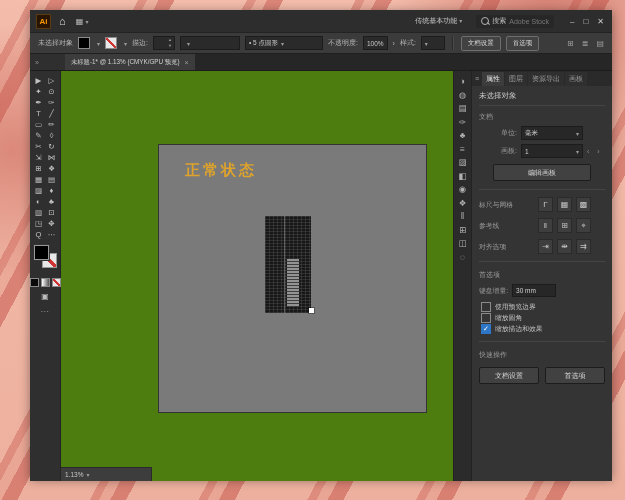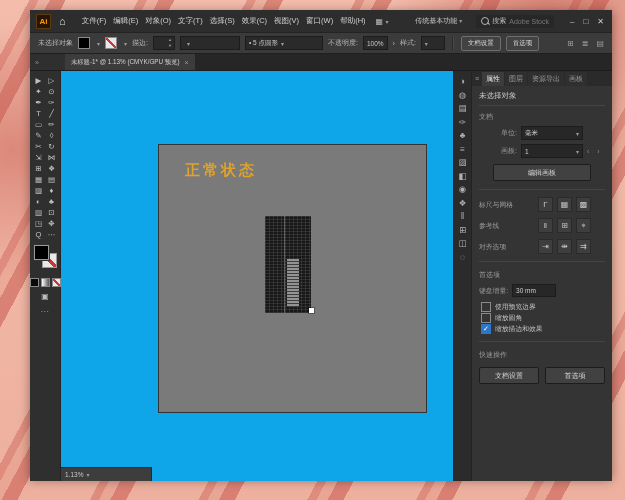--- a/index.html
+++ b/index.html
@@ -76,21 +76,21 @@
   .fsw.s{left:12px;top:9px;z-index:1;background:
     linear-gradient(45deg, transparent 42%, #cf3535 42%, #cf3535 58%, transparent 58%), #e8e8e8;}
   .minirow{display:flex;gap:2px;margin-top:2px;}
   .mini{width:7px;height:7px;border:1px solid #8a8a8a;}
   .mini.c{background:#0a0a0a;}
   .mini.g{background:linear-gradient(90deg,#fff,#555);}
   .mini.n{background:linear-gradient(45deg, transparent 42%, #cf3535 42%, #cf3535 58%, transparent 58%),#e8e8e8;}
   .modebtn{margin-top:5px;color:#bdbdbd;font-size:8px;}
   .tdots{margin-top:6px;color:#9a9a9a;font-size:8px;letter-spacing:1px;}
   
-  .canvas{flex:1;position:relative;background:#0ea5e9;overflow:hidden;padding-left:16px;}
+  .canvas{flex:1;position:relative;background:#4d7c0f;overflow:hidden;padding-left:16px;}
   .artboard{position:absolute;left:97px;top:73px;width:267px;height:267px;background:#7a7a7a;border:1px solid #343434;}
   .ablabel{position:absolute;left:26px;top:16px;font-size:15px;font-weight:bold;letter-spacing:3px;}
   .gridobj{position:absolute;left:106px;top:71px;width:46px;height:97px;background:
     repeating-linear-gradient(90deg, rgba(125,125,125,.22) 0 1px, transparent 1px 4px),
     repeating-linear-gradient(0deg, rgba(125,125,125,.22) 0 1px, transparent 1px 3px),
     #181818;}
   .gridobj::before{content:"";position:absolute;left:19px;top:0;width:1px;height:100%;background:rgba(170,170,170,.45);}
   .strip{position:absolute;left:22px;top:43px;width:12px;height:48px;background:
     repeating-linear-gradient(0deg, rgba(40,40,40,.8) 0 1px, transparent 1px 3px), #939393;}
   .handle{position:absolute;left:44px;top:92px;width:5px;height:5px;background:#fff;box-shadow:0 0 0 1px rgba(0,0,0,.3);}
@@ -136,32 +136,20 @@
     color:#d8d8d8;font-size:7px;display:flex;align-items:center;justify-content:center;}
 </style>
 </head>
 <body>
 
 <div class="win">
 
   <div class="titlebar">
     <span class="ailogo">Ai</span>
     <span class="home">⌂</span>
-    <nav class="menus">
-
-    <span class="menu">文件(F)</span>
-        <span class="menu">编辑(E)</span>
-        <span class="menu">对象(O)</span>
-        <span class="menu">文字(T)</span>
-        <span class="menu">选择(S)</span>
-        <span class="menu">效果(C)</span>
-        <span class="menu">视图(V)</span>
-        <span class="menu">窗口(W)</span>
-        <span class="menu">帮助(H)</span>
-      </nav>
     <span class="appsgrid"><i style="font-style:normal">▦</i> <b class="caret">▾</b></span>
     <span class="ws"><span>传统基本功能</span> <b class="caret">▾</b></span>
     <span class="search">
       <i class="mag"></i>
       <span class="s1">搜索</span>
       <span class="s2">Adobe Stock</span>
     </span>
     <span class="wbtns">
       <span class="wbtn">–</span>
       <span class="wbtn">□</span>

